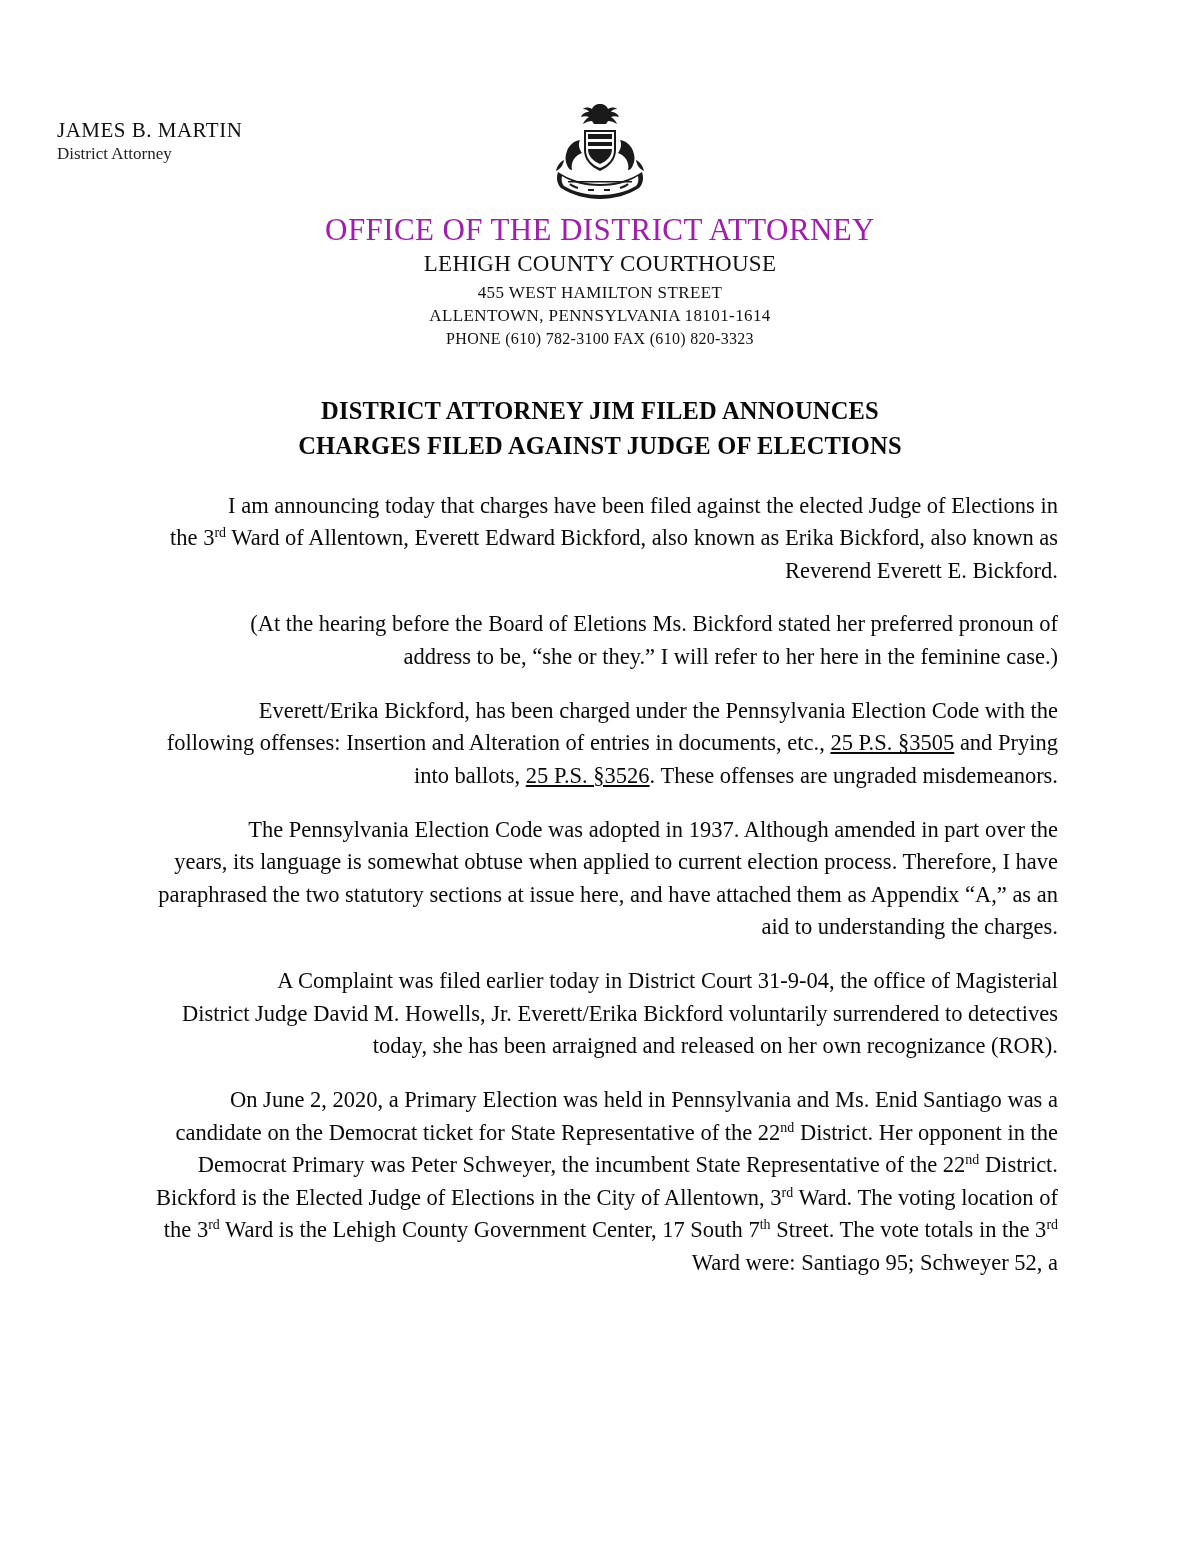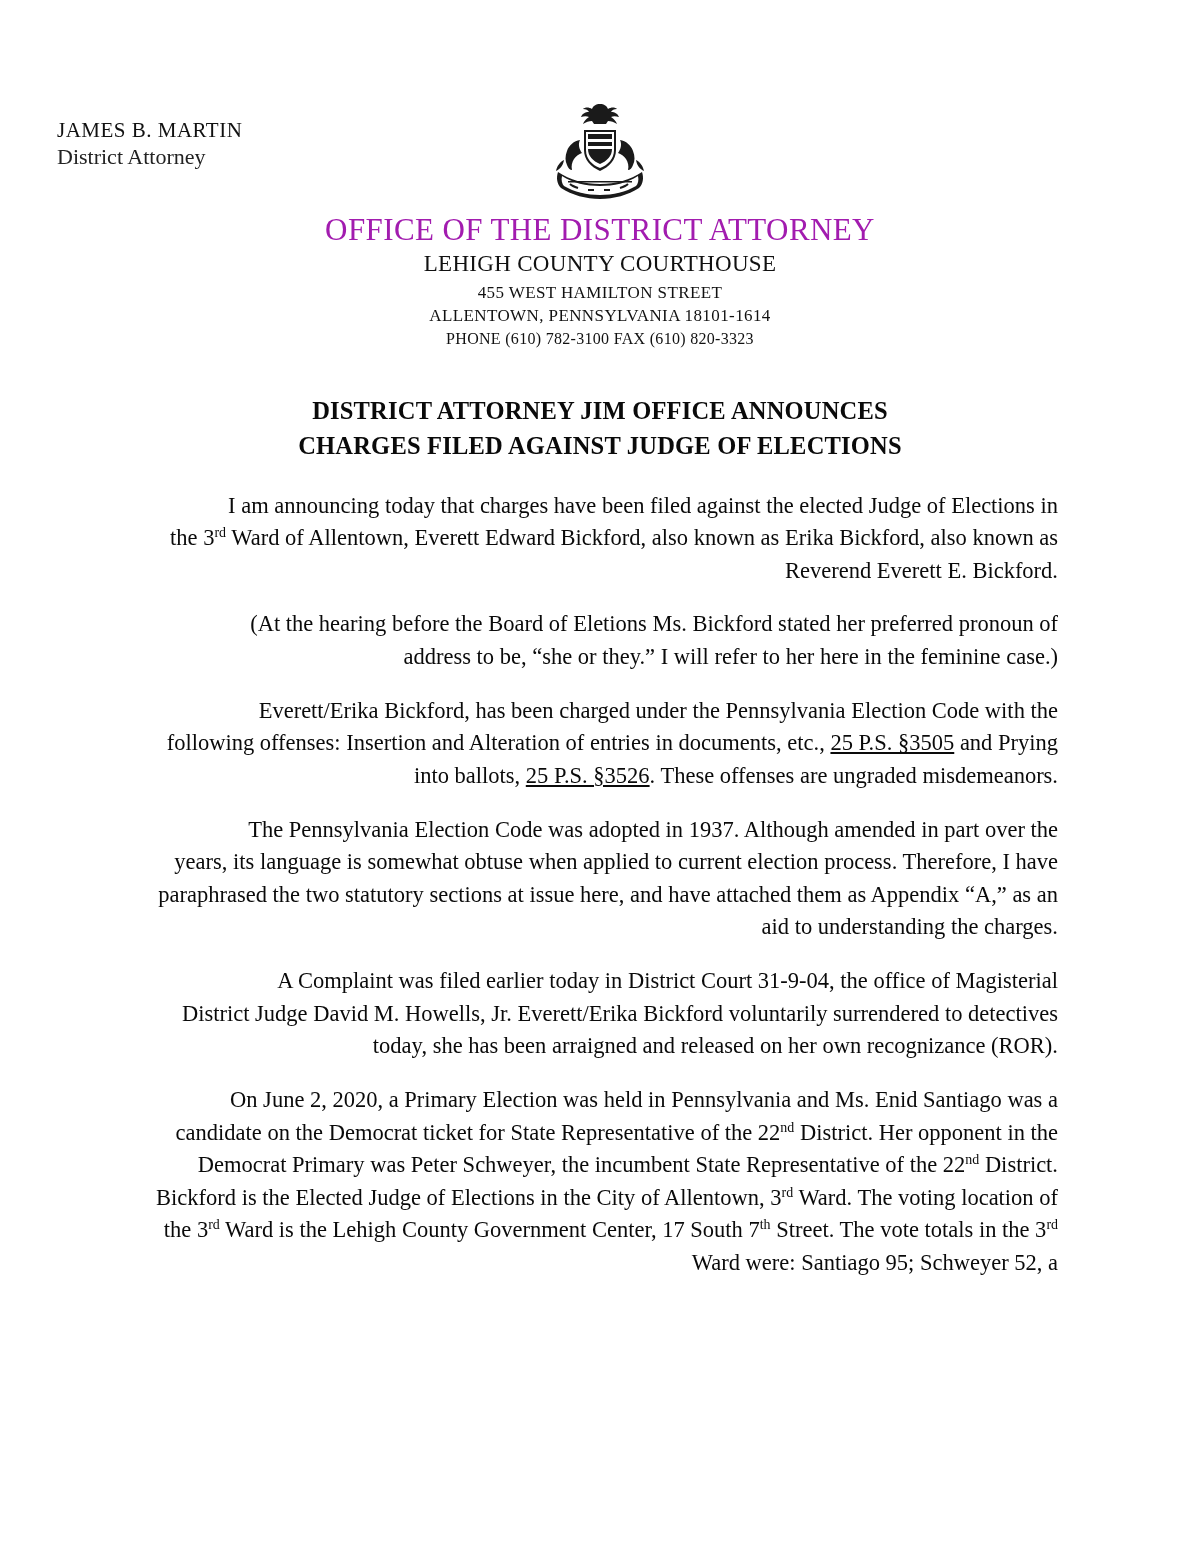--- a/index.html
+++ b/index.html
@@ -31,21 +31,21 @@
   .officer-name {
     font-family: "Liberation Serif", serif;
     font-size: 21px;
     letter-spacing: 0.5px;
     font-variant: small-caps;
     text-transform: uppercase;
     color: #111;
   }
   .officer-title {
     font-family: "Liberation Serif", serif;
-    font-size: 22px;
+    font-size: 17px;
     color: #222;
     margin-top: 1px;
   }
 
   .crest-wrap {
     text-align: center;
     height: 104px;
   }
   .crest {
     display: inline-block;
@@ -168,21 +168,21 @@
       <div class="org-1">OFFICE OF THE DISTRICT ATTORNEY</div>
       <div class="org-2">LEHIGH COUNTY COURTHOUSE</div>
       <div class="org-3">455 WEST HAMILTON STREET</div>
       <div class="org-4">ALLENTOWN, PENNSYLVANIA 18101-1614</div>
       <div class="org-5">PHONE (610) 782-3100     FAX (610) 820-3323</div>
     </div>
   </div>
 
 
   <div class="headline">
-    <div>DISTRICT ATTORNEY JIM OFFICE ANNOUNCES</div>
+    <div>DISTRICT ATTORNEY JIM FILED ANNOUNCES</div>
     <div>CHARGES FILED AGAINST JUDGE OF ELECTIONS</div>
   </div>
 
   <div class="body-copy">
 
     <p><span>I am announcing today that charges have been filed against the elected Judge of Elections in the 3</span><sup>rd</sup><span> Ward of Allentown, Everett Edward Bickford, also known as Erika Bickford, also known as Reverend Everett E. Bickford.</span></p>
 
     <p>(At the hearing before the Board of Eletions Ms. Bickford stated her preferred pronoun of address to be, “she or they.”  I will refer to her here in the feminine case.)</p>
 
     <p><span>Everett/Erika Bickford, has been charged under the Pennsylvania Election Code with the following offenses: Insertion and Alteration of entries in documents, etc., </span><span class="u">25 P.S. §3505</span><span> and Prying into ballots, </span><span class="u">25 P.S. §3526</span><span>.  These offenses are ungraded misdemeanors.</span></p>

